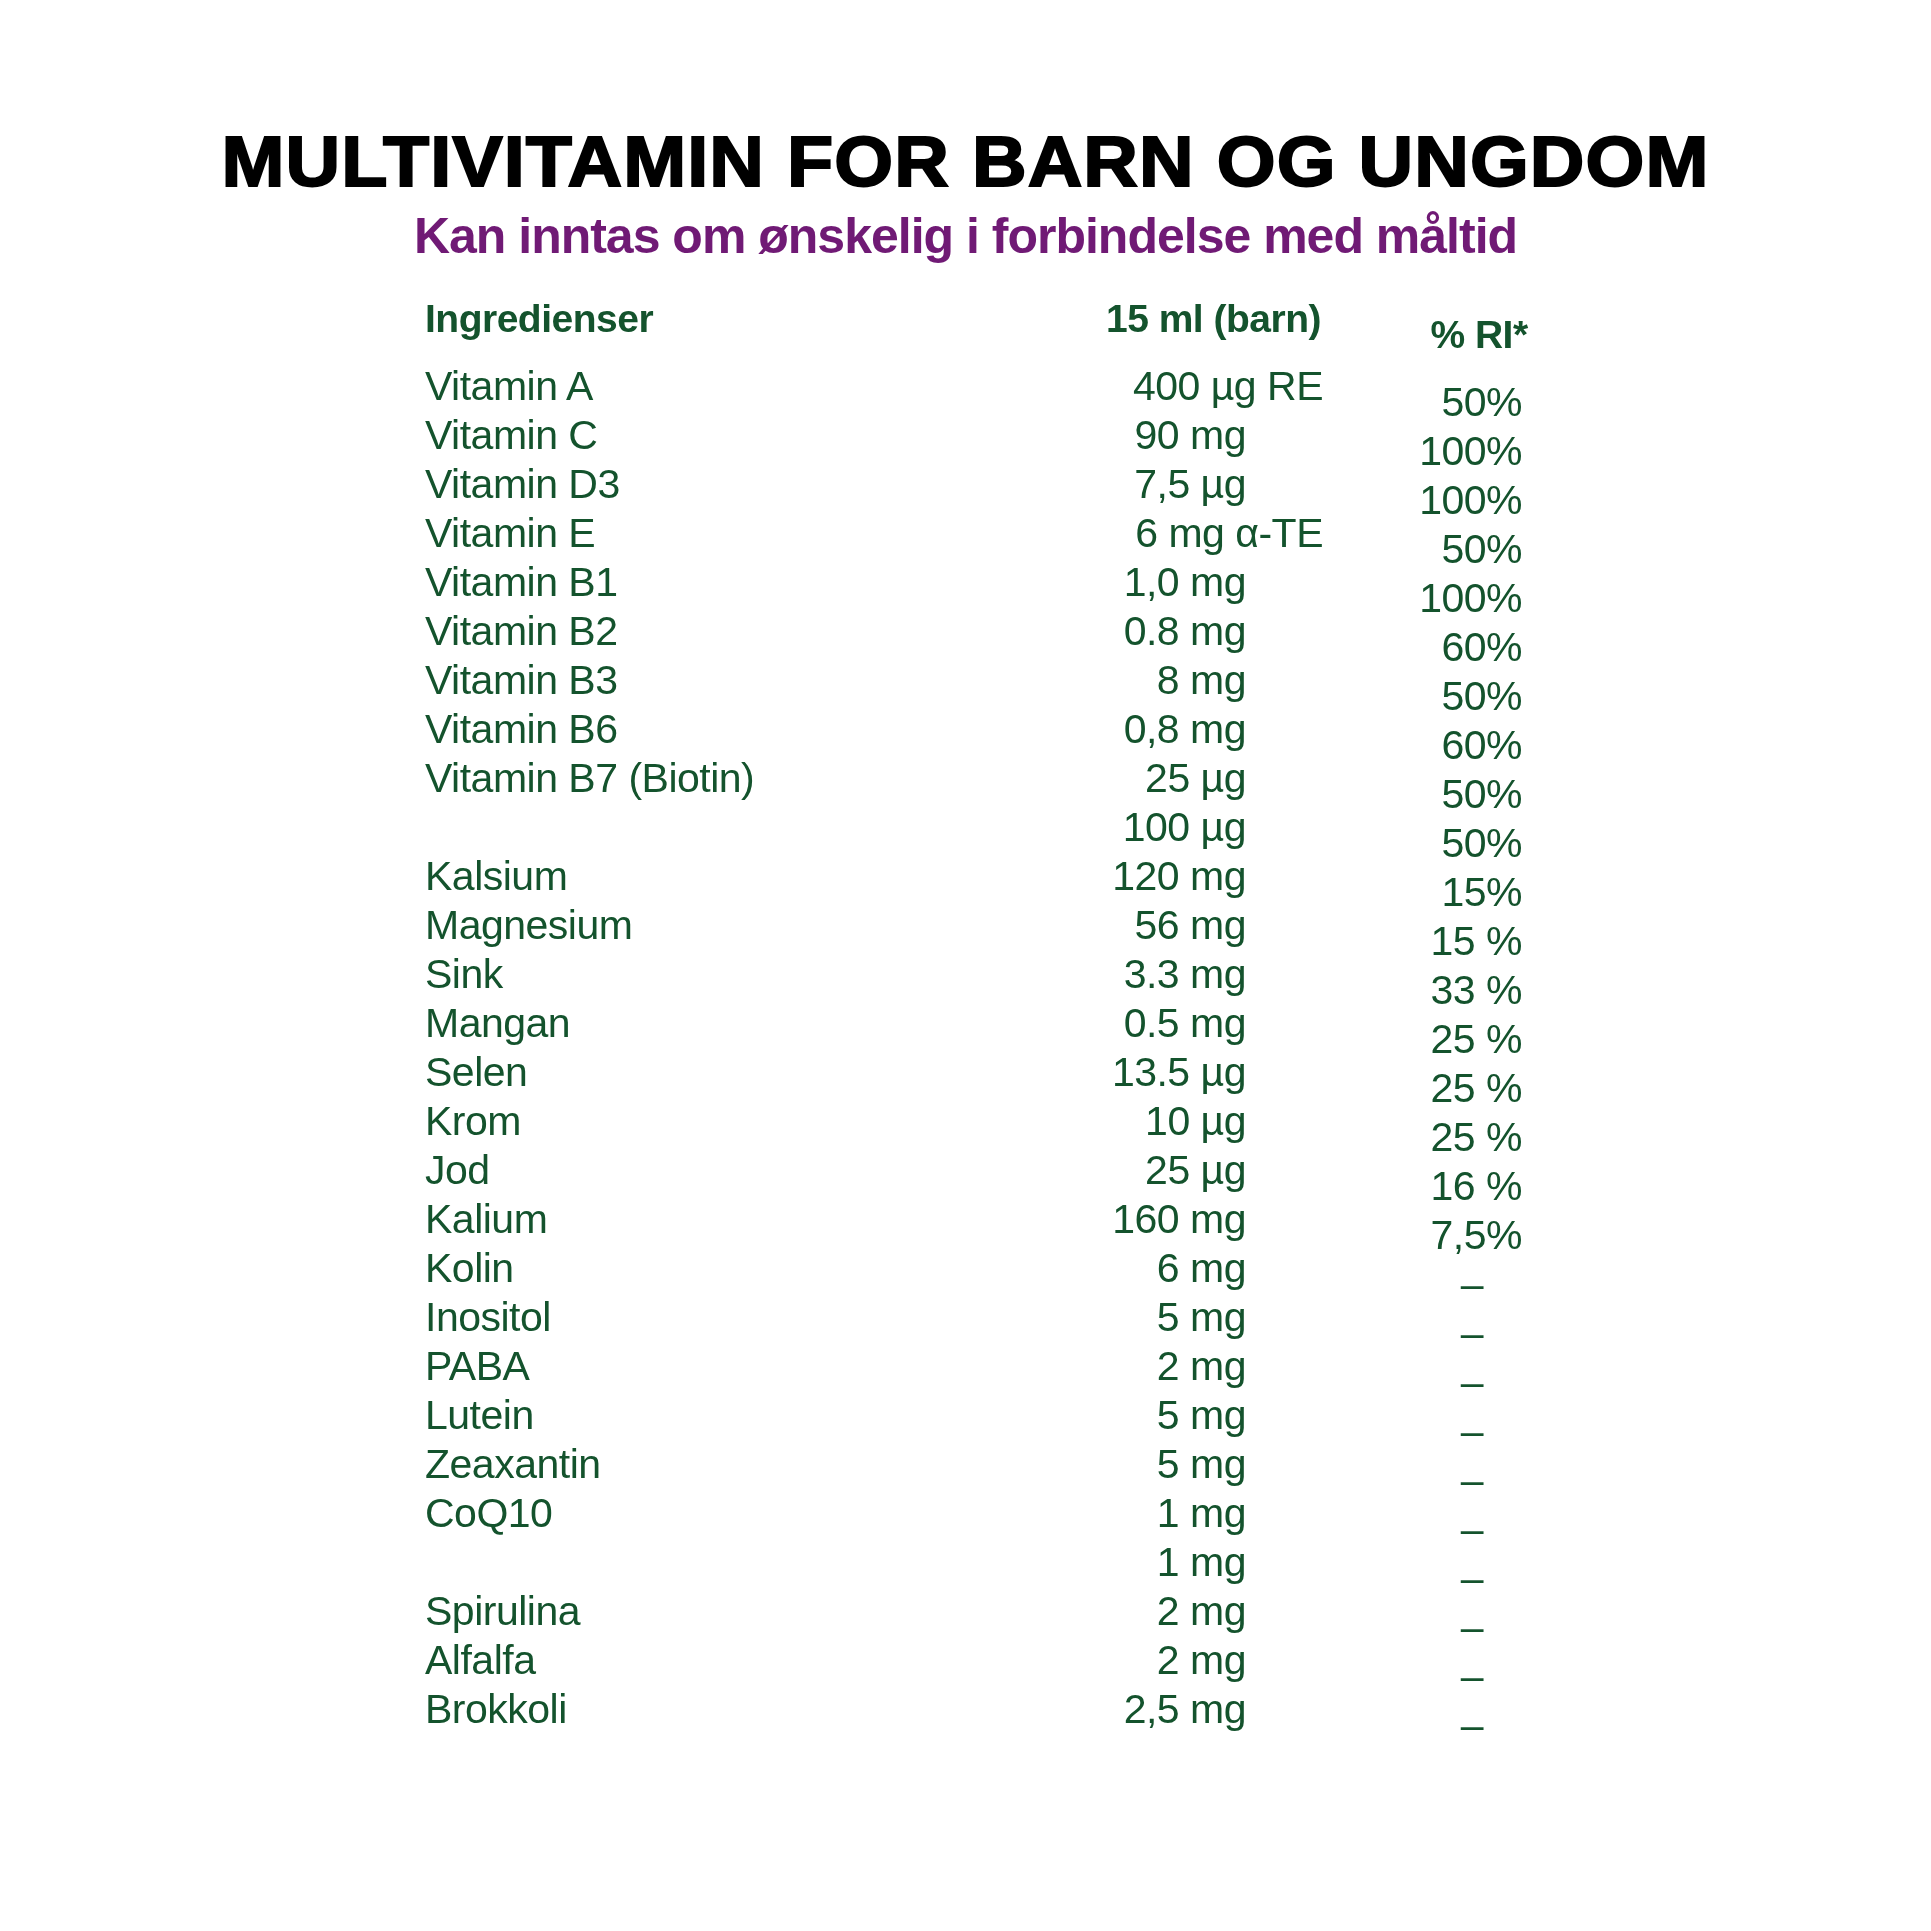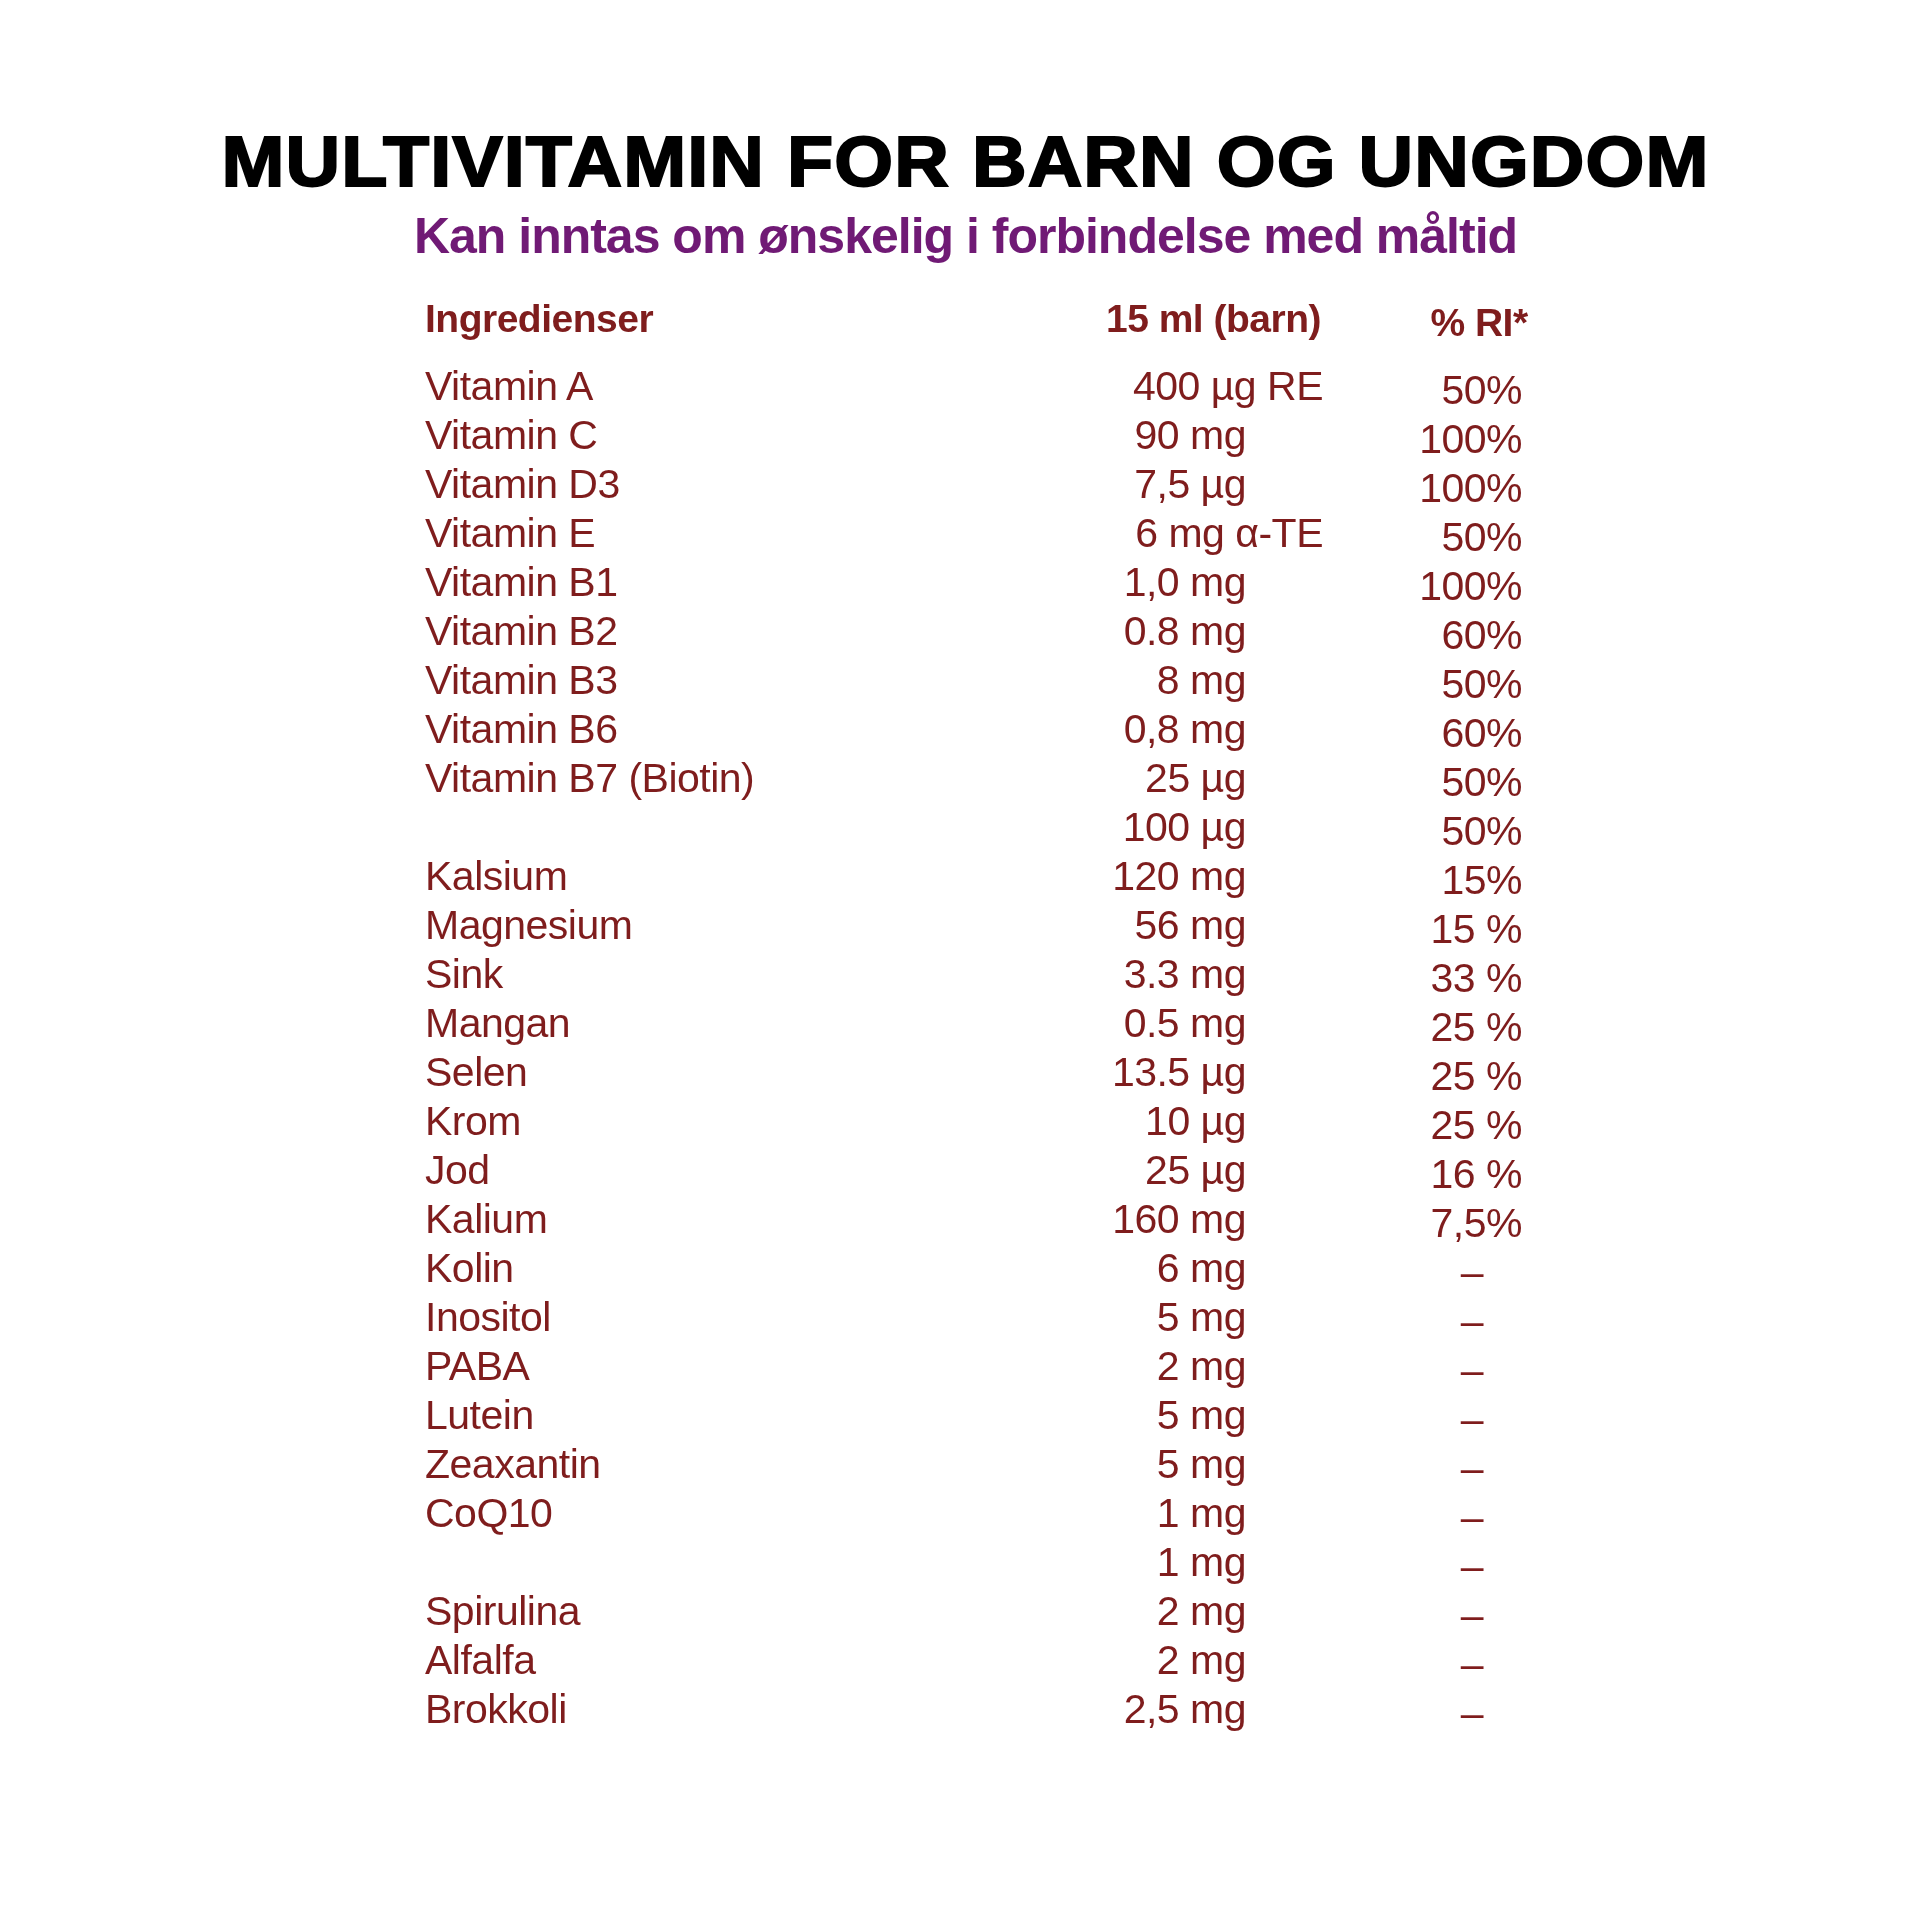--- a/index.html
+++ b/index.html
@@ -48,21 +48,21 @@
       position: absolute;
       left: 425px;
       top: 295px;
       width: 1120px;
     }
     .row {
       position: relative;
       height: 49px;
       font-size: 41px;
       line-height: 48px;
-      color: #7f1d1d;
+      color: #14532d;
       letter-spacing: -0.5px;
     }
     .row.header {
       height: 48px;
       font-weight: 700;
       font-size: 39px;
       margin-bottom: 19.3px;
     }
     .cell-name {
       position: absolute;
@@ -73,21 +73,21 @@
     .cell-amount {
       position: absolute;
       right: 299px;
       top: 0;
       white-space: nowrap;
       text-align: right;
     }
     .cell-ri {
       position: absolute;
       right: 23px;
-      top: 4px;
+      top: 16px;
       white-space: nowrap;
       text-align: left;
     }
     .row.header .cell-amount {
       right: 224px;
     }
     .row.header .cell-ri {
       right: 17.4px;
     }
     .cell-ri.dash {

